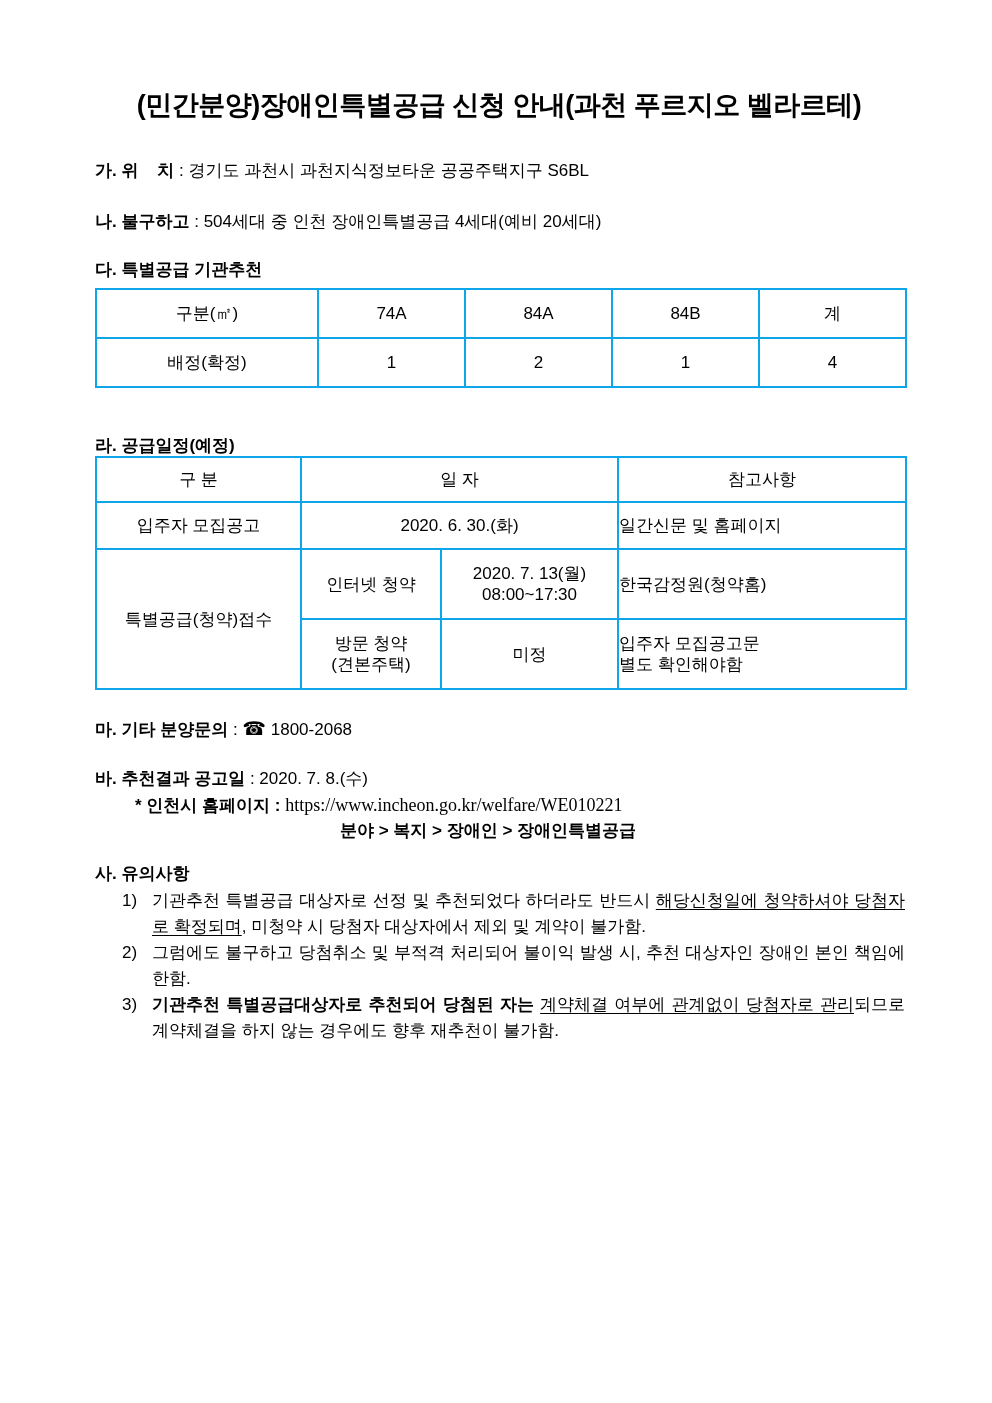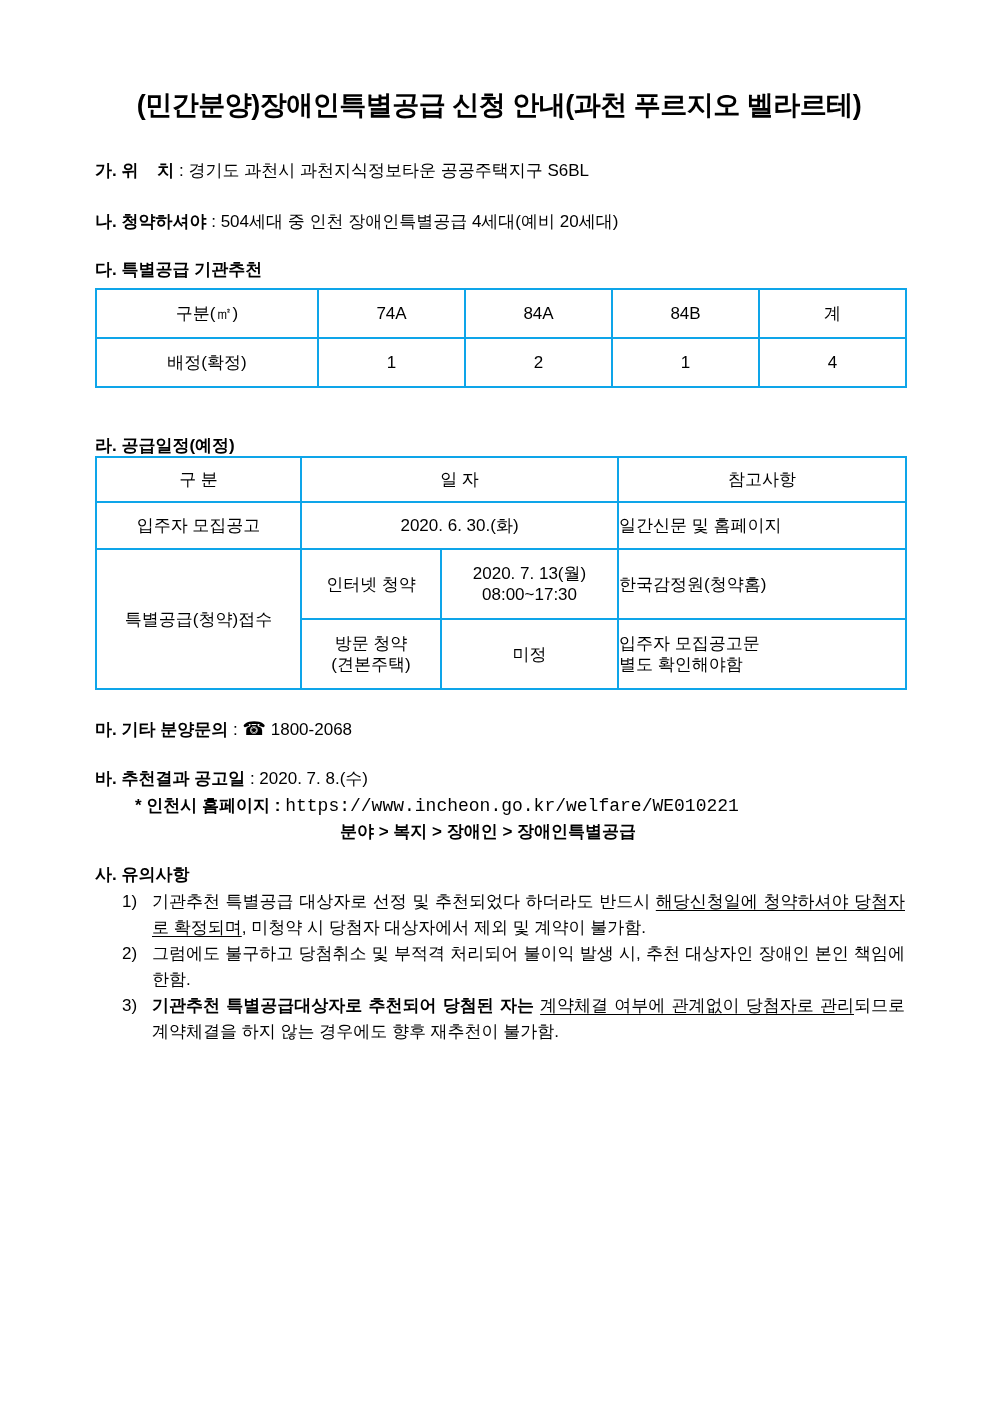--- a/index.html
+++ b/index.html
@@ -25,21 +25,21 @@
   .item-ga { margin-top:38px; }
   .item-na { margin-top:30px; }
   .item-da { margin-top:27px; }
   .item-ra { margin-top:47px; }
   .item-ma { margin-top:28px; }
   .item-ba { margin-top:28px; }
   .homepage-line { margin-top:6px; margin-left:40px; }
   .path-line { margin-top:4px; margin-left:245px; font-weight:bold; }
   .item-sa { margin-top:22px; }
 
-  .url { font-family:Liberation Mono, monospace; font-size:18px; font-weight:normal; }
+  .url { font-family:Liberation Serif, serif; font-size:18px; font-weight:normal; }
 
   table { border-collapse:collapse; table-layout:fixed; }
   th, td {
     border:2px solid #0ea5e9;
     text-align:center; vertical-align:middle;
     font-weight:normal; font-size:17px;
     line-height:21px;
   }
   .t1 { width:810px; margin-top:8px; }
   .t1 th, .t1 td { height:49px; }
@@ -66,21 +66,21 @@
 <div class="page">
   <div class="content">
 
     <h1 class="title">(민간분양)장애인특별공급 신청 안내(과천 푸르지오 벨라르테)</h1>
 
     <div class="line item-ga">
       <span class="bold pre">가. 위    치</span><span class="pre"> : </span><span>경기도 과천시 과천지식정보타운 공공주택지구 S6BL</span>
     </div>
 
     <div class="line item-na">
-      <span class="bold">나. 청약하셔야</span><span class="pre"> : </span><span>504세대 중 인천 장애인특별공급 4세대(예비 20세대)</span>
+      <span class="bold">나. 불구하고</span><span class="pre"> : </span><span>504세대 중 인천 장애인특별공급 4세대(예비 20세대)</span>
     </div>
 
     <div class="line item-da bold">다. 특별공급 기관추천</div>
 
     <table class="t1">
       <colgroup>
         <col style="width:222px">
           <col style="width:147px">
           <col style="width:147px">
           <col style="width:147px">

